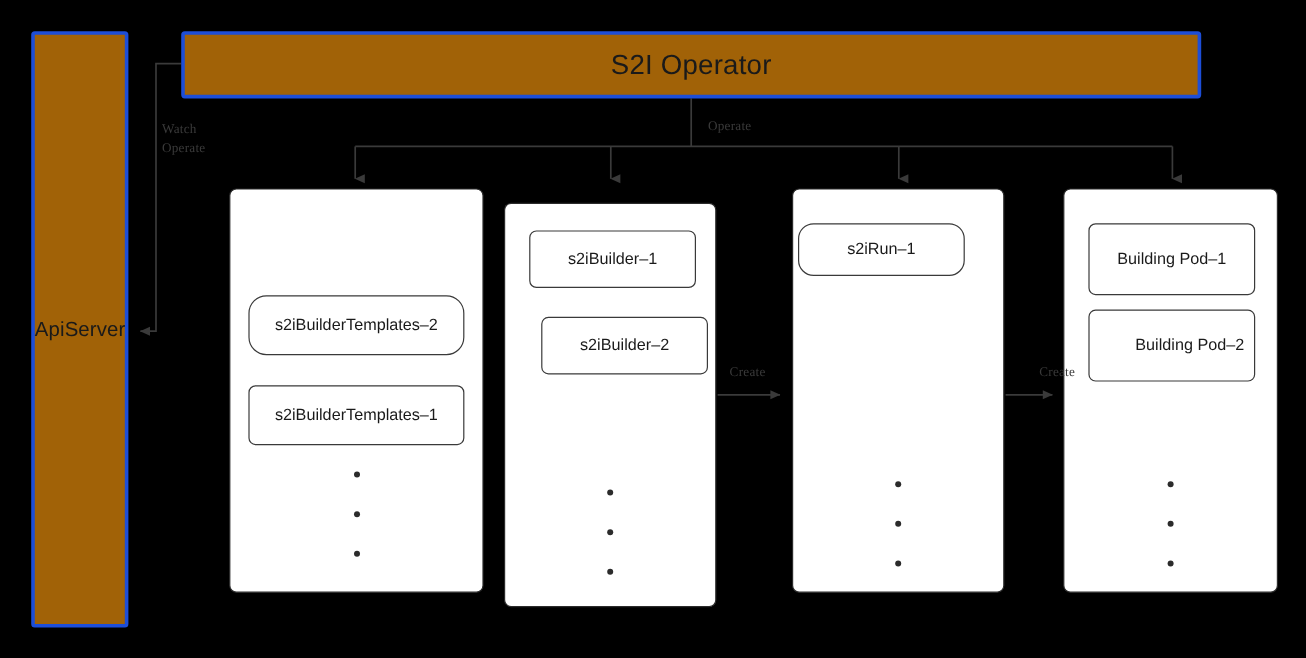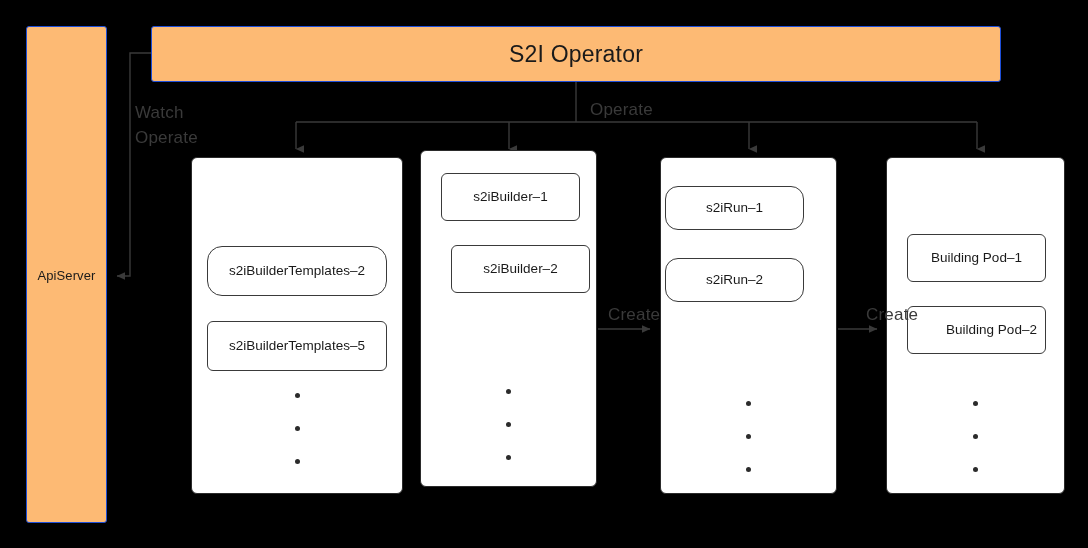--- a/index.html
+++ b/index.html
@@ -20,41 +20,41 @@
   svg.connectors {
     position: absolute;
     left: 0;
     top: 0;
     width: 1088px;
     height: 548px;
     pointer-events: none;
   }
   .panel {
     position: absolute;
-    background: #fdba74;
-    border: 1px solid #1d4ed8;
+    background: #a16207;
+    border: 3px solid #1d4ed8;
     border-radius: 4px;
     box-sizing: border-box;
   }
   
   #apiserver {
     left: 26px;
     top: 26px;
     width: 81px;
     height: 497px;
     border-radius: 3px;
   }
   #apiserver .label {
     position: absolute;
     left: 0;
     right: 0;
     top: 50%;
     transform: translateY(-50%);
     text-align: center;
-    font-size: 13px;
+    font-size: 17px;
     color: #1a1a1a;
     letter-spacing: 0.1px;
   }
   
   #operator {
     left: 151px;
     top: 26px;
     width: 850px;
     height: 56px;
     border-radius: 3px;
@@ -71,21 +71,21 @@
   
   .group {
     position: absolute;
     background: #ffffff;
     border: 1px solid #2b2b2b;
     border-radius: 6px;
     box-sizing: border-box;
     padding-top: 15px;
   }
   #group-0 { left: 191px; top: 157px; width: 212px; height: 337px; }
-  #group-1 { left: 420px; top: 150px; width: 177px; height: 337px; padding-left: 36px; }
+  #group-1 { left: 420px; top: 169px; width: 177px; height: 337px; padding-left: 36px; }
   #group-2 { left: 660px; top: 157px; width: 177px; height: 337px; }
   #group-3 { left: 886px; top: 157px; width: 179px; height: 337px; }
 
   .item {
     position: absolute;
     box-sizing: border-box;
     border: 1px solid #3a3a3a;
     border-radius: 6px;
     background: #ffffff;
     display: flex;
@@ -106,21 +106,21 @@
   #group-1 .item { left: 20px; width: 139px; height: 48px; }
   #group-1 .item.i0 { top: 22px; }
   #group-1 .item.i1 { top: 94px; margin-left: 10px; }
   #group-1 .item.i2 { top: 167px; }
 
   #group-2 .item { left: 4px; width: 139px; height: 44px; border-radius: 13px; }
   #group-2 .item.i0 { top: 28px; }
   #group-2 .item.i1 { top: 100px; }
   #group-2 .item.i2 { top: 173px; }
 
-  #group-3 .item { left: 20px; width: 139px; height: 48px; margin-top: 48px; }
+  #group-3 .item { left: 20px; width: 139px; height: 60px; }
   #group-3 .item.i0 { top: 28px; }
   #group-3 .item.i1 { top: 100px; padding-left: 36px; }
   #group-3 .item.i2 { top: 173px; }
 
   .ellipsis {
     position: absolute;
     display: flex;
     flex-direction: column;
     align-items: center;
   }
@@ -134,24 +134,25 @@
   .ellipsis .dot:last-child { margin-bottom: 0; }
 
   #group-0 .ellipsis { left: 0; right: 0; top: 235px; }
   #group-1 .ellipsis { left: 0; right: 0; top: 238px; }
   #group-2 .ellipsis { left: 0; right: 0; top: 243px; }
   #group-3 .ellipsis { left: 0; right: 0; top: 243px; }
 
   .edge-label {
     position: absolute;
     color: #3a3a3a;
-    font-size: 17px;
+    font-size: 11px;
     letter-spacing: 0.2px;
     white-space: pre-line;
     line-height: 1.45;
+    font-family: Liberation Serif, serif;
   }
   #label-watch { left: 135px; top: 101px; }
   #label-operate { left: 590px; top: 98px; }
   #label-select { left: 608px; top: 303px; }
   #label-create { left: 842px; top: 303px; margin-left: 24px; }
 </style>
 </head>
 <body>
 
 <div id="canvas">
@@ -190,41 +191,40 @@
   <div class="panel" id="apiserver">
     <div class="label">ApiServer</div>
   </div>
 
   <div class="panel" id="operator">
     <div class="title">S2I Operator</div>
   </div>
 
   <div class="group" id="group-0">
     <div class="item i1">s2iBuilderTemplates–2</div>
-    <div class="item i2">s2iBuilderTemplates–5</div>
+    <div class="item i2">s2iBuilderTemplates–1</div>
     <div class="ellipsis">
       <span class="dot"></span>
       <span class="dot"></span>
       <span class="dot"></span>
     </div>
   </div>
 
   <div class="group" id="group-1">
     <div class="item i0">s2iBuilder–1</div>
     <div class="item i1">s2iBuilder–2</div>
     <div class="ellipsis">
       <span class="dot"></span>
       <span class="dot"></span>
       <span class="dot"></span>
     </div>
   </div>
 
   <div class="group" id="group-2">
     <div class="item i0">s2iRun–1</div>
-    <div class="item i1">s2iRun–2</div>
     <div class="ellipsis">
       <span class="dot"></span>
       <span class="dot"></span>
       <span class="dot"></span>
     </div>
   </div>
 
   <div class="group" id="group-3">
     <div class="item i0">Building Pod–1</div>
     <div class="item i1">Building Pod–2</div>

